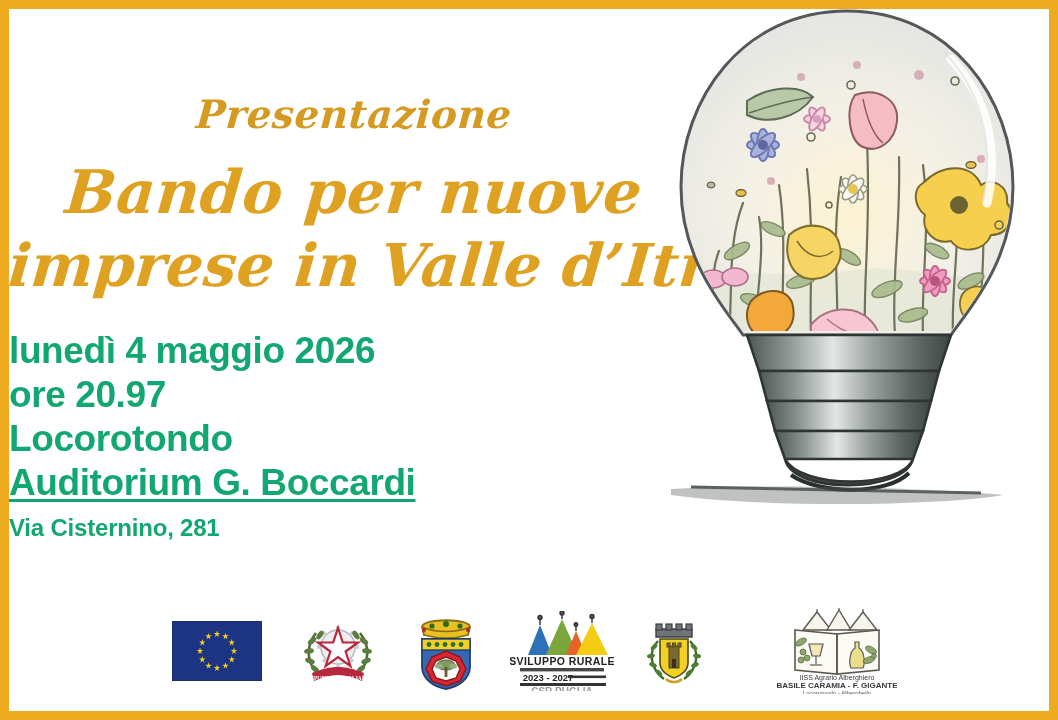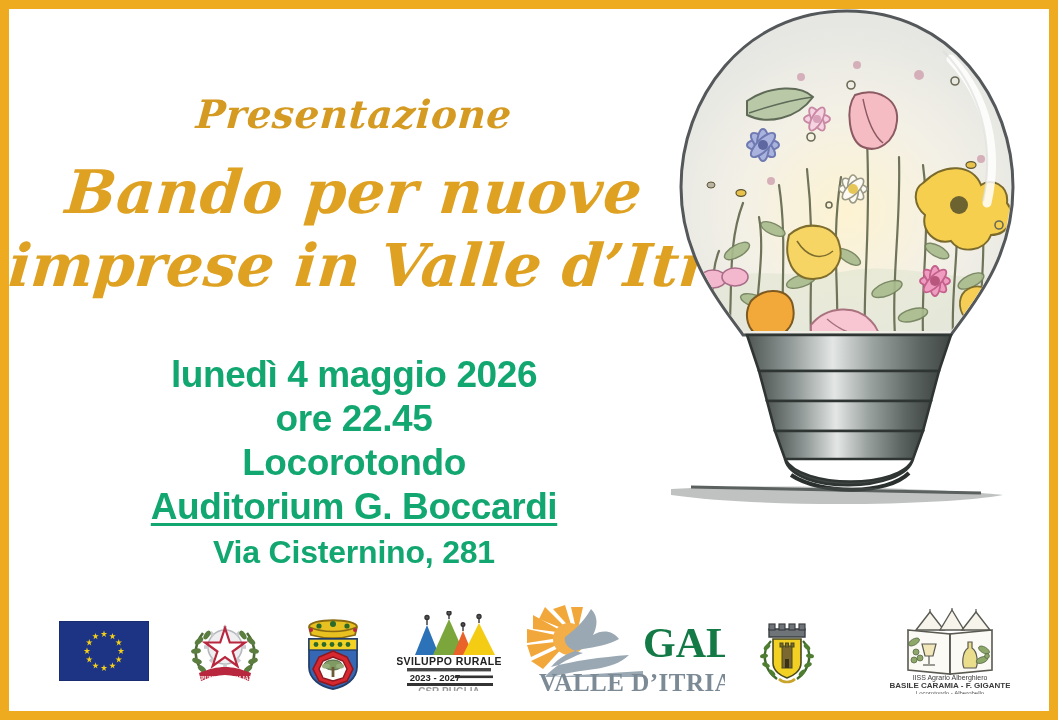--- a/index.html
+++ b/index.html
@@ -62,42 +62,42 @@
     letter-spacing: 0.5px;
   }
   .headline-2 {
     top: 222px;
     font-size: 59px;
     letter-spacing: 0px;
   }
 
   .event-lines {
     position: absolute;
-    top: 344px;
+    top: 320px;
     left: 0;
     width: 690px;
-    text-align: center;
+    text-align: left;
     color: #12a771;
   }
   .ev {
     font-family: "Liberation Sans", sans-serif;
     font-weight: bold;
     font-size: 37px;
     line-height: 44px;
     letter-spacing: -0.4px;
     color: #12a771;
   }
   .ev-underline {
     text-decoration: underline;
     text-underline-offset: 4px;
   }
   .ev-small {
     font-family: "Liberation Sans", sans-serif;
     font-weight: bold;
-    font-size: 32px;
+    font-size: 24px;
     line-height: 46px;
     letter-spacing: -0.2px;
     color: #12a771;
   }
 
   
   .bulb-art {
     position: absolute;
     right: 8px;
     top: -20px;
@@ -139,21 +139,21 @@
   <div class="text-block">
 
     <div class="kicker">Presentazione</div>
 
     <div class="headline headline-1">Bando per nuove</div>
 
     <div class="headline headline-2">imprese in Valle d’Itria</div>
 
     <div class="event-lines">
       <div class="ev">lunedì 4 maggio 2026</div>
-      <div class="ev">ore 22.45</div>
+      <div class="ev">ore 20.97</div>
       <div class="ev">Locorotondo</div>
       <div class="ev ev-underline">Auditorium G. Boccardi</div>
       <div class="ev-small">Via Cisternino, 281</div>
     </div>
   </div>
 
   <div class="bulb-art">
     <svg viewBox="0 0 390 600" width="390" height="600" xmlns="http://www.w3.org/2000/svg">
       <defs>
         <radialGradient id="glassGlow" cx="50%" cy="62%" r="58%">
@@ -474,41 +474,20 @@
         </g>
         <text x="38" y="70" text-anchor="middle" font-family="'Liberation Sans', sans-serif" font-size="9.5" font-weight="bold" fill="#222">2023 - 2027</text>
         <g fill="#333">
           <rect x="58" y="64.5" width="38" height="2.6"></rect>
           <rect x="10" y="72" width="86" height="3"></rect>
         </g>
         <text x="52" y="84" text-anchor="middle" font-family="'Liberation Sans', sans-serif" font-size="10" font-weight="bold" fill="#9a9a9a">CSR PUGLIA</text>
       </svg>
     </div>
 
-    <div class="logo logo-gal">
-      <svg viewBox="0 0 200 92" width="200" height="92" xmlns="http://www.w3.org/2000/svg">
-
-        <g fill="#f2a73b">
-          <path d="M8 10 L40 28 L8 24 Z"></path>
-          <path d="M20 2 L44 26 L14 14 Z"></path>
-          <path d="M40 0 L48 26 L28 4 Z"></path>
-          <path d="M58 2 L52 28 L46 2 Z"></path>
-          <path d="M2 24 L40 32 L2 38 Z"></path>
-          <path d="M2 40 L40 36 L6 52 Z"></path>
-          <path d="M6 56 L40 40 L18 64 Z"></path>
-        </g>
-        <circle cx="44" cy="34" r="16" fill="#f4ae48"></circle>
-
-        <path d="M66 4 C74 12 72 22 68 30 C78 24 88 26 94 34 C84 40 70 42 58 44 C46 46 34 52 26 62 C48 56 76 52 104 50 C96 58 84 62 70 64 C56 66 40 68 28 72 C52 70 86 68 118 66 L118 72 L20 72 C28 62 42 54 58 48 C46 46 38 40 40 32 C48 26 58 18 66 4 Z" fill="#9aa8b4"></path>
-
-        <text x="118" y="52" font-family="'Liberation Serif', serif" font-size="42" font-weight="bold" fill="#137a46">GAL</text>
-
-        <text x="14" y="86" font-family="'Liberation Serif', serif" font-size="25" font-weight="bold" fill="#7c8a96" letter-spacing="0.5">VALLE D’ITRIA</text>
-      </svg>
-    </div>
 
     <div class="logo logo-loc">
       <svg viewBox="0 0 72 72" width="72" height="72" xmlns="http://www.w3.org/2000/svg">
 
         <path d="M18 14 L54 14 L54 22 L18 22 Z" fill="#6f7478" stroke="#3c4043" stroke-width="1.4"></path>
         <g fill="#6f7478" stroke="#3c4043" stroke-width="1.2">
           <rect x="18" y="9" width="6" height="6"></rect>
           <rect x="28" y="9" width="6" height="6"></rect>
           <rect x="38" y="9" width="6" height="6"></rect>
           <rect x="48" y="9" width="6" height="6"></rect>

